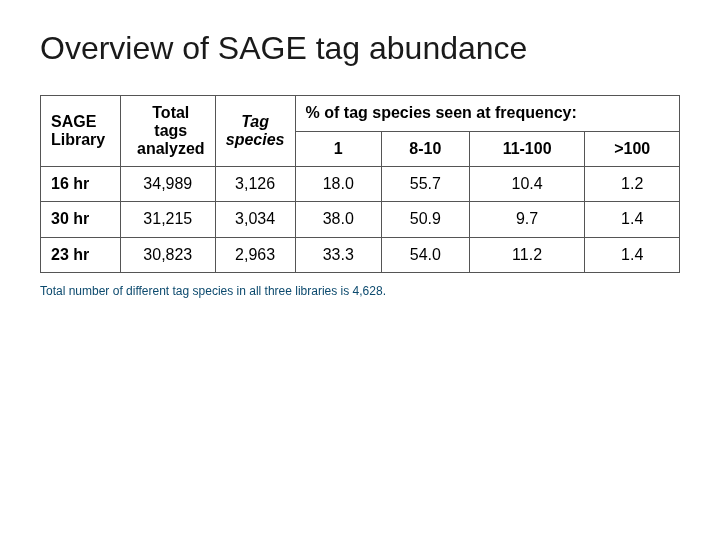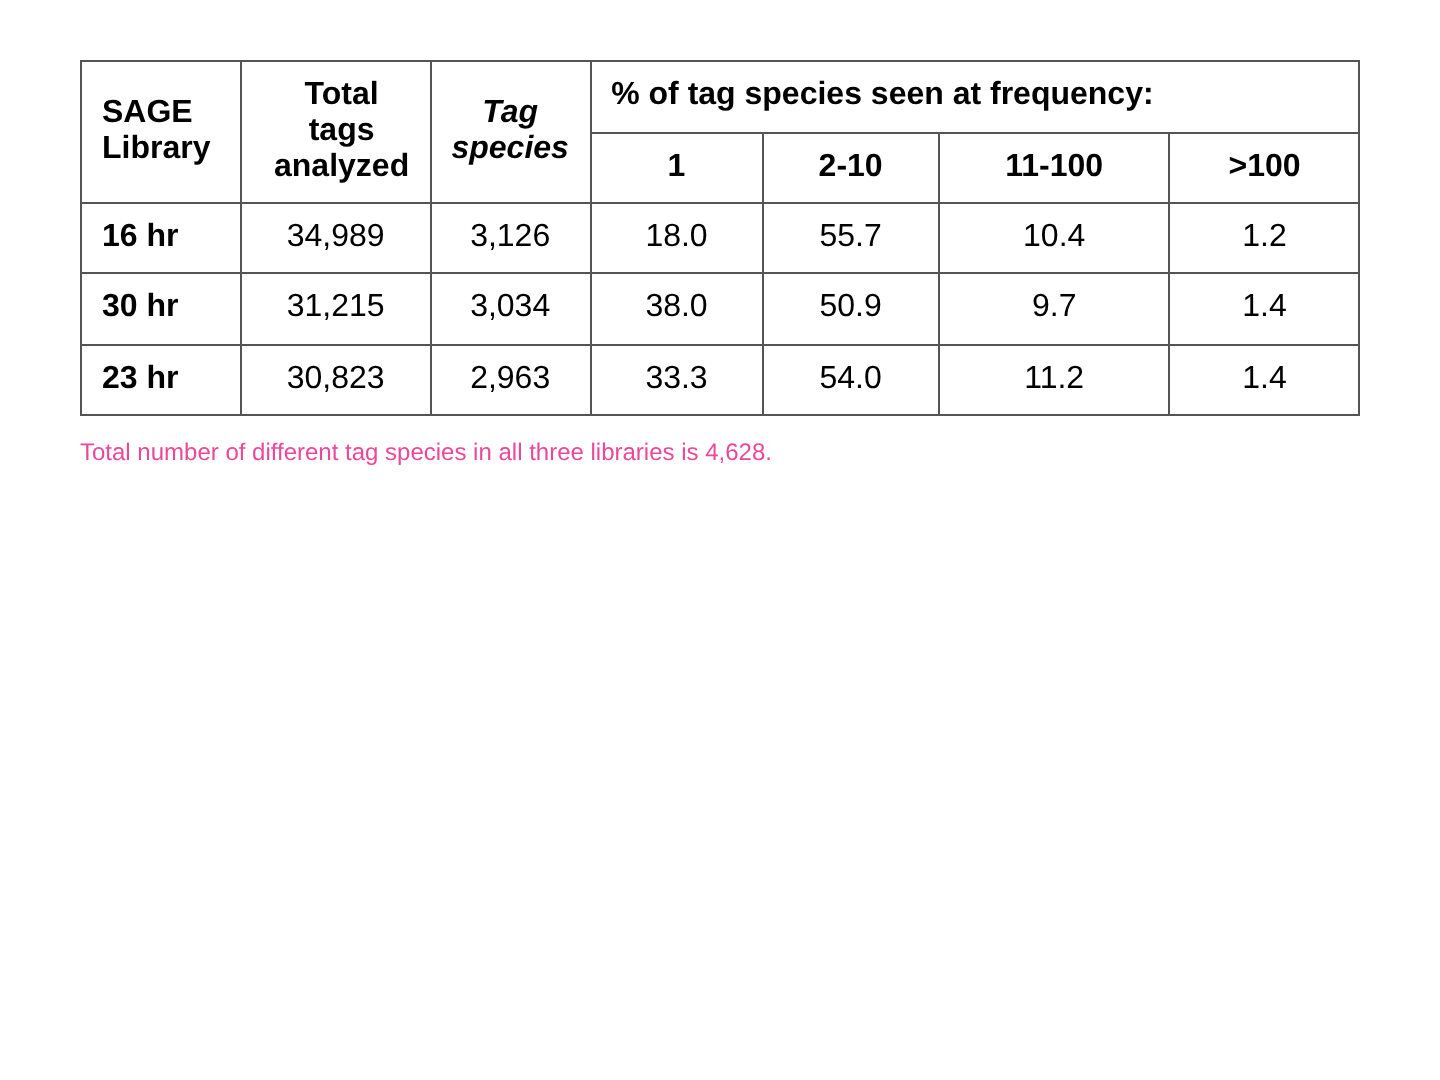--- a/index.html
+++ b/index.html
@@ -84,41 +84,42 @@
     }
 
     td.left-align {
       text-align: left;
       font-weight: bold;
     }
 
     .footnote {
       margin-top: 12px;
       font-size: 12px;
-      color: #ec4899;
+      color: #0c4a6e;
     }
   </style>
 </head>
 <body>
 
 <div class="page">
+  <h1 class="page-title">Overview of SAGE tag abundance</h1>
 
   <table class="table-container">
     <thead>
 
       <tr class="header-row">
         <th class="col-sage-lib" rowspan="2" style="text-align:left;">SAGE<br>Library</th>
         <th class="col-total-tags" rowspan="2">Total tags<br>analyzed</th>
         <th class="col-tag-species" rowspan="2">Tag<br>species</th>
         <th colspan="4" class="col-freq-header">% of tag species seen at frequency:</th>
       </tr>
 
       <tr class="sub-header-row">
         <th>1</th>
-        <th>2-10</th>
+        <th>8-10</th>
         <th>11-100</th>
         <th>&gt;100</th>
       </tr>
     </thead>
     <tbody>
 
       <tr class="data-row">
         <td class="left-align">16 hr</td>
         <td>34,989</td>
         <td>3,126</td>

